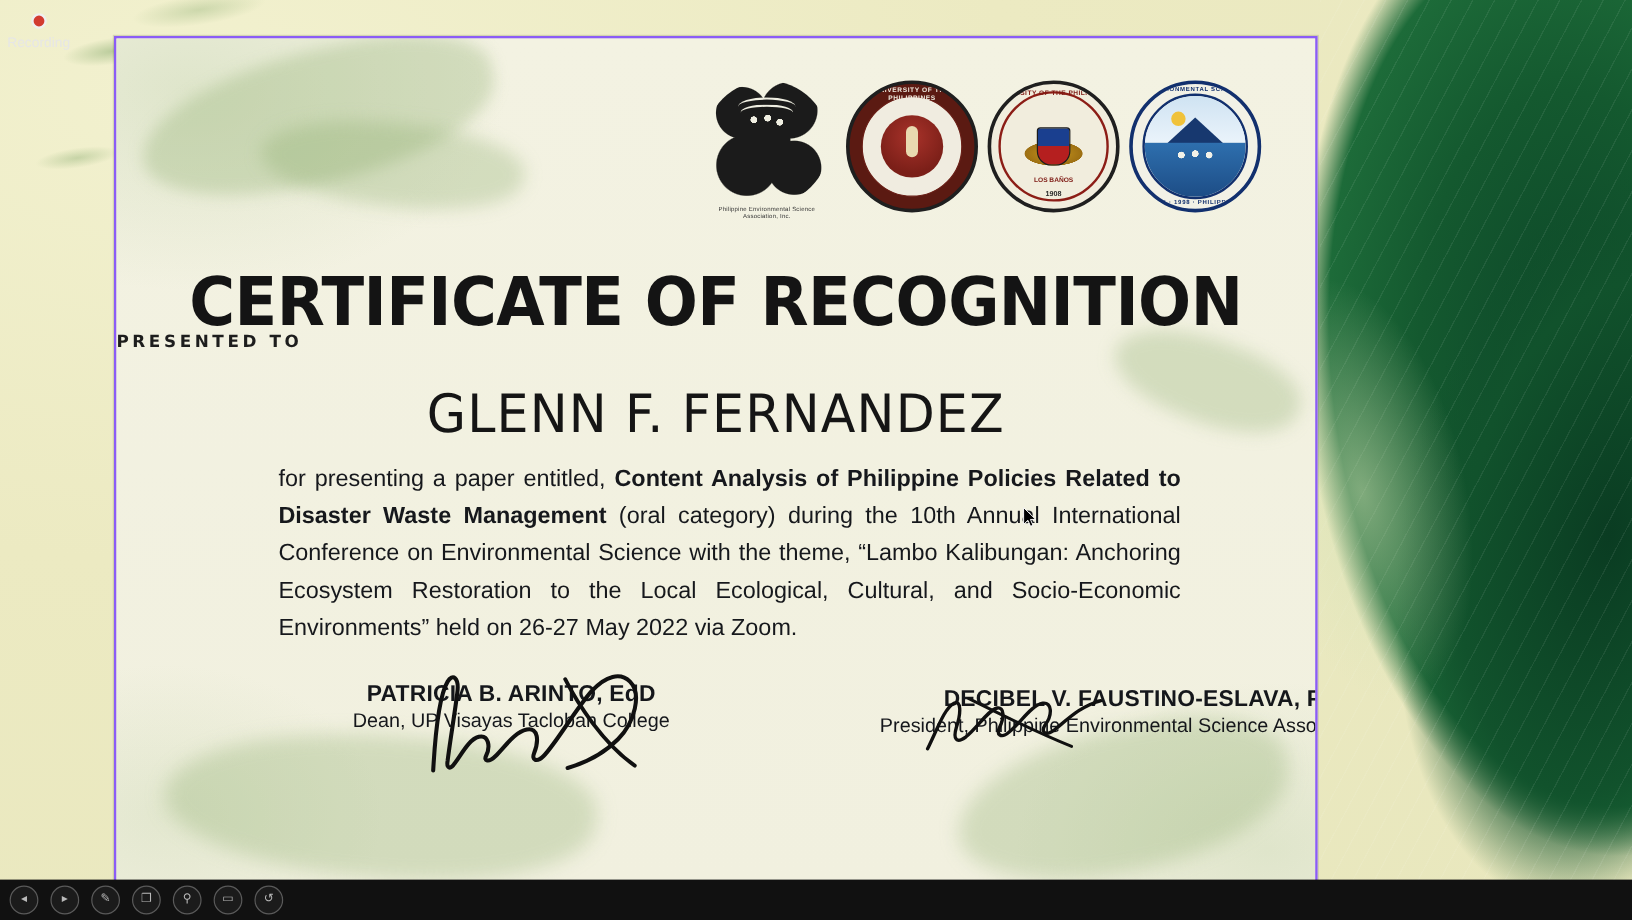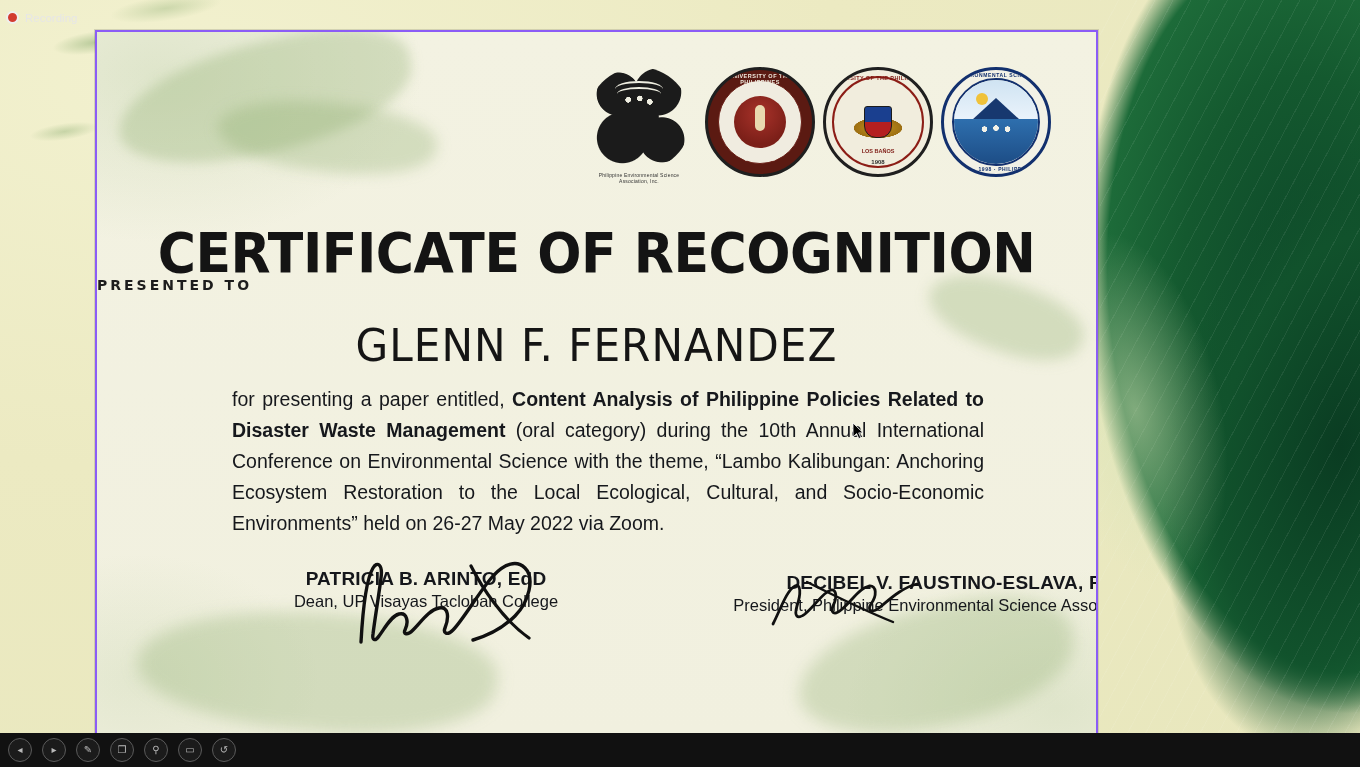--- a/index.html
+++ b/index.html
@@ -432,20 +432,21 @@
   
   #recording {
     position: absolute;
     left: 6px;
     top: 11px;
     display: flex;
     align-items: center;
     gap: 6px;
     color: #e6e6e6;
     font-size: 11.5px;
+    flex-direction: column;
   }
   .rec-dot {
     width: 13px;
     height: 13px;
     border-radius: 50%;
     background: #d23b30;
     border: 2px solid #efefef;
     box-sizing: border-box;
   }
 

